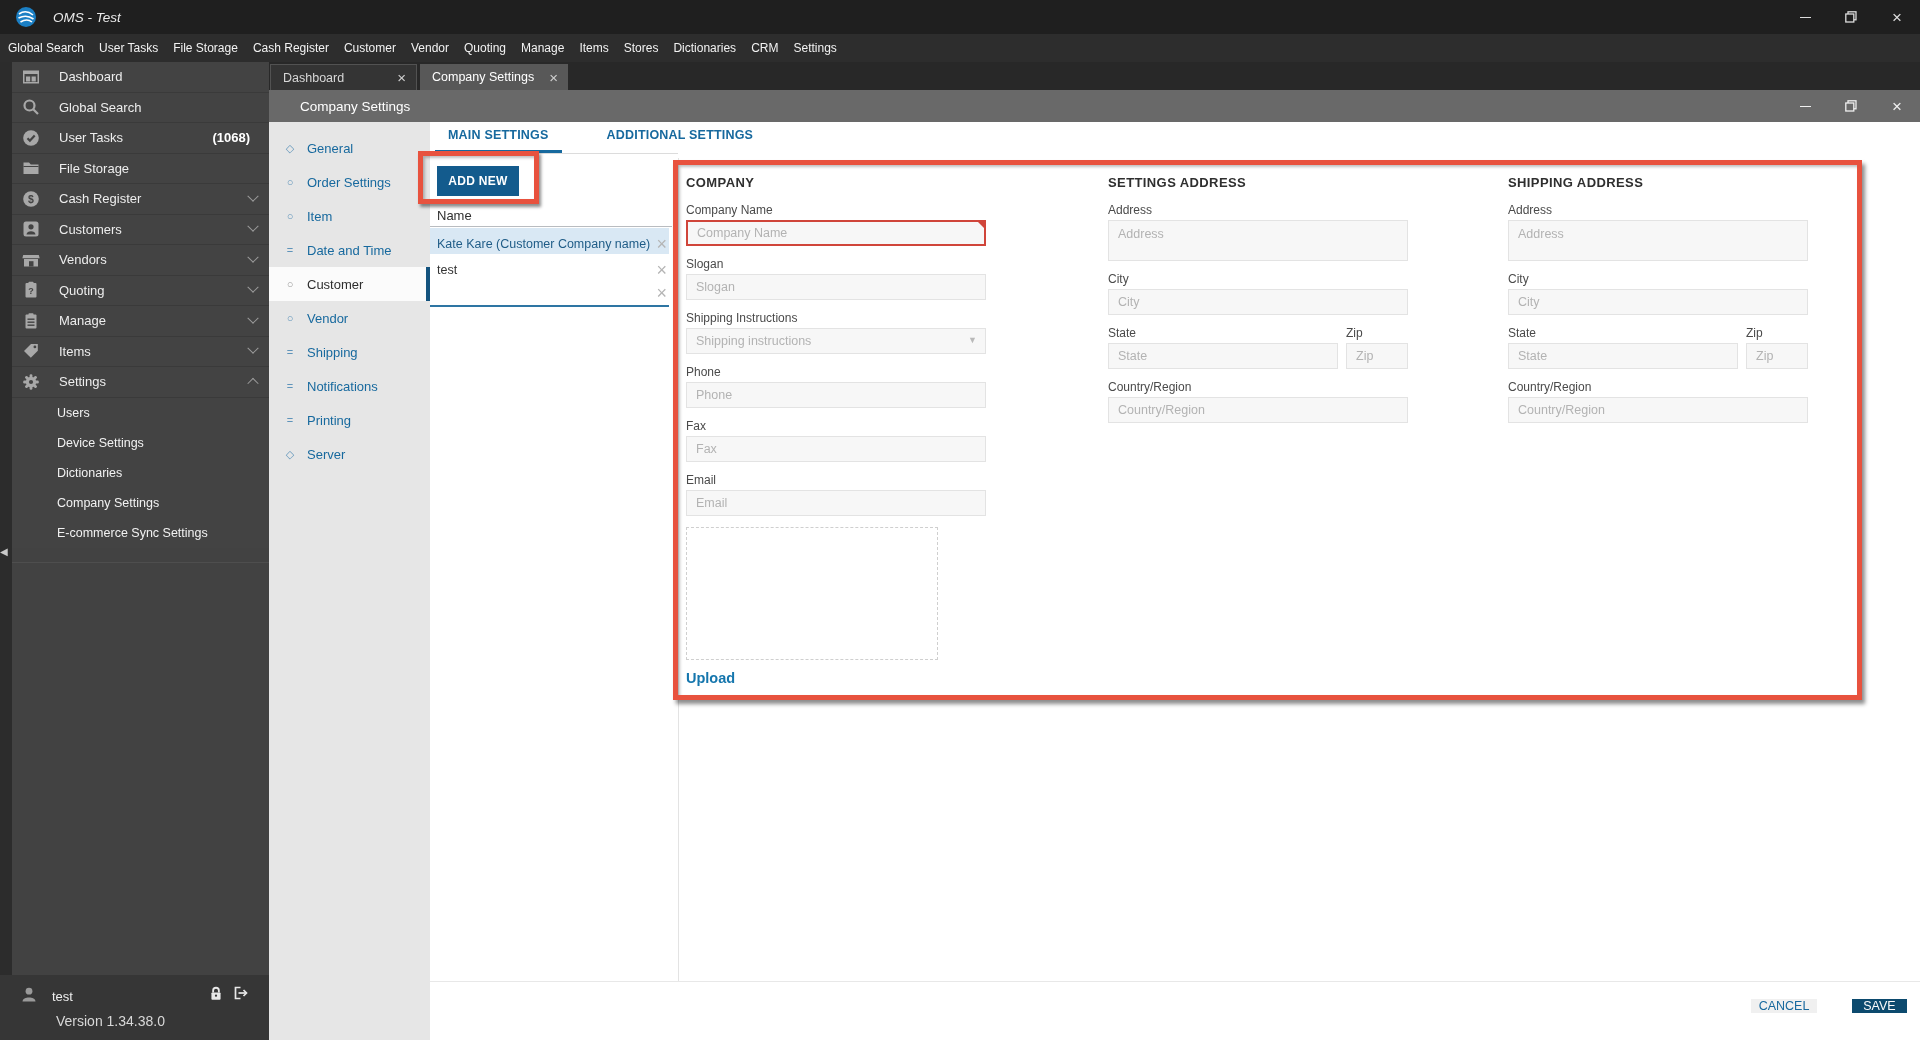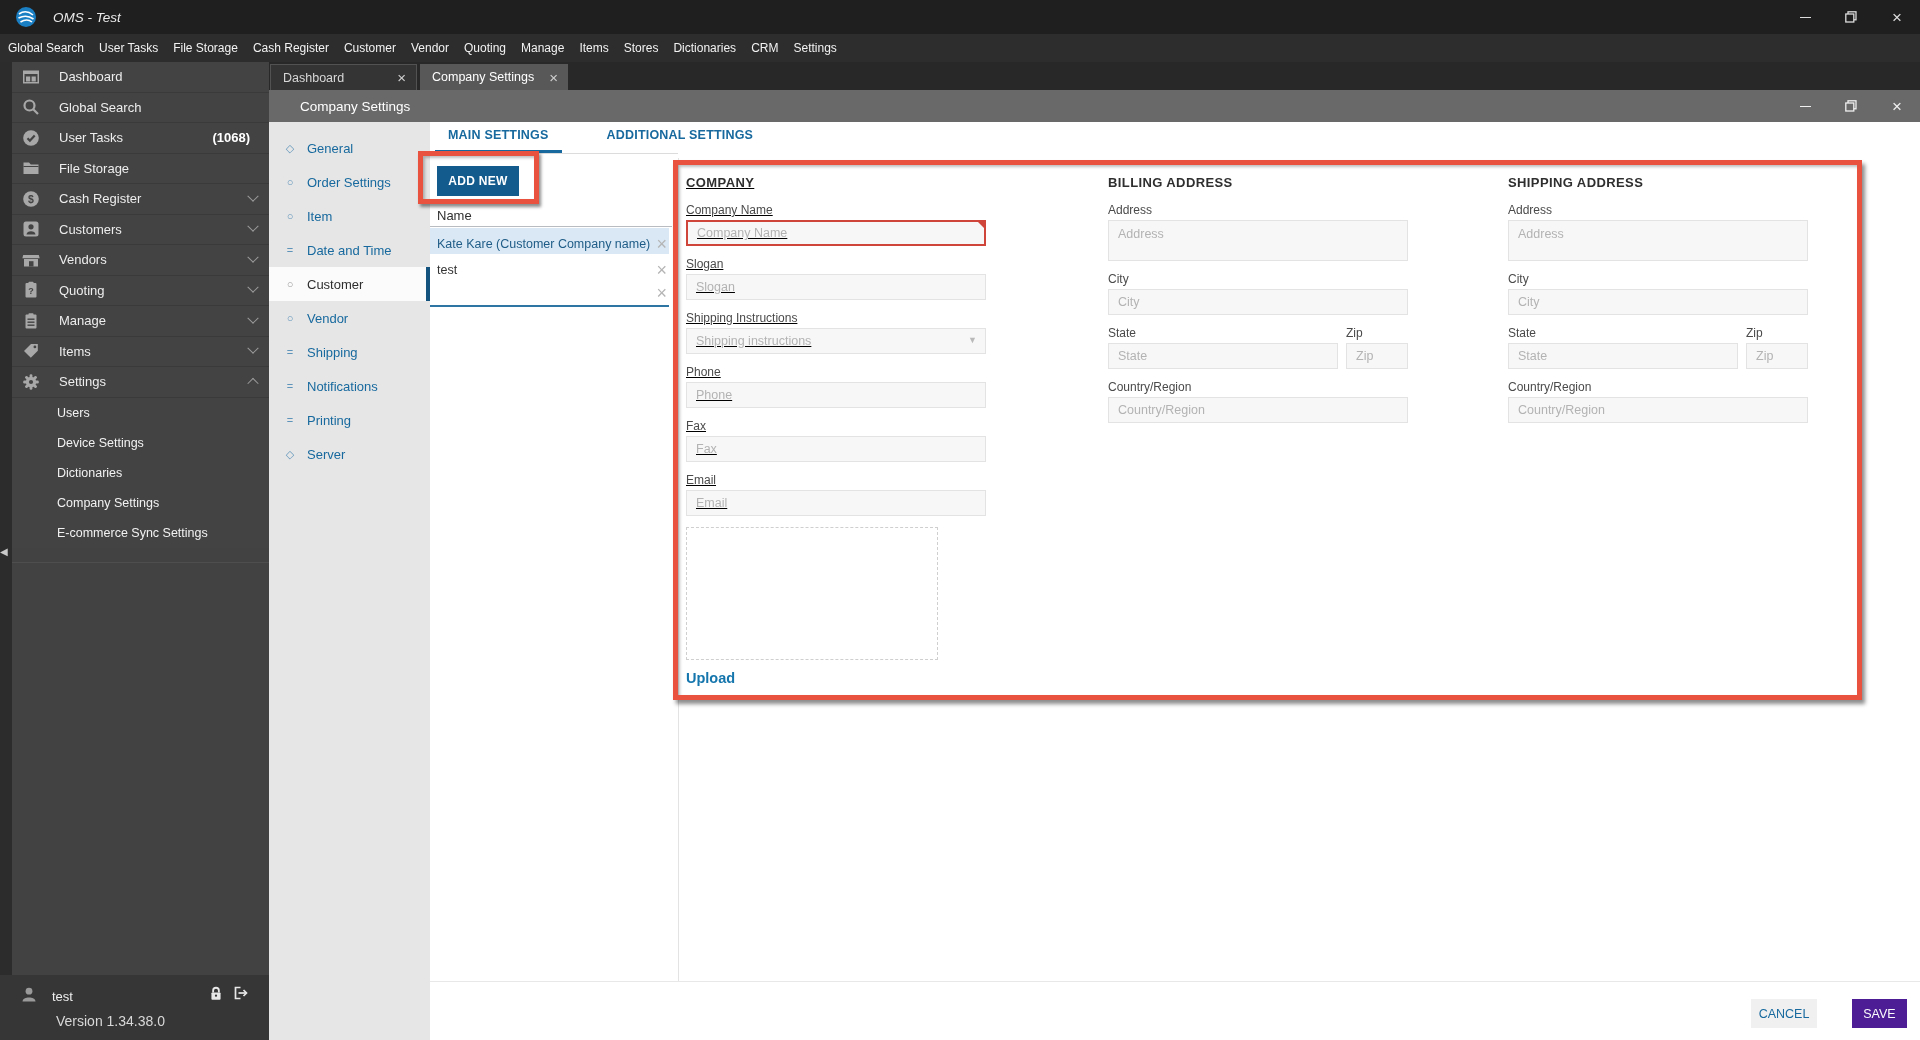--- a/index.html
+++ b/index.html
@@ -91,43 +91,43 @@
   .row-close { margin-left:auto; margin-right:2px; color:#b5b5b5; font-size:18px; line-height:20px; }
 
   .divider-v { position:absolute; left:409px; top:36px; width:1px; height:823px; background:#e3e3e3; }
 
   
   .form-annotation { position:absolute; left:404px; top:38px; width:1189px; height:540px;
     border:5px solid #e8523e; box-shadow:3px 4px 4px rgba(0,0,0,0.45), inset 2px 2px 3px rgba(0,0,0,0.25); }
 
   
   .form-col { position:absolute; top:46px; width:300px; }
-  .col-company { left:417px;text-decoration:underline; } .col-billing { left:839px; } .col-shipping { left:1239px; }
+  .col-company { left:417px; } .col-billing { left:839px; } .col-shipping { left:1239px; }
   .col-title { font-size:13px; font-weight:bold; color:#2f2f2f; letter-spacing:0.4px; margin:7px 0 13px; }
   .f-label { font-size:12px; color:#4a4a4a; margin-bottom:3px; }
   .f-input { display:block; width:100%; height:26px; background:#f7f7f7; border:1px solid #e3e3e3;
     margin-bottom:11px; font-size:12.5px; padding:0 9px; color:#333; font-family:inherit; outline:none; }
   .f-input::placeholder { color:#b3b3b3; }
   .f-area { height:41px; padding-top:6px; resize:none; }
   .f-error-wrap { position:relative; margin-bottom:11px; }
   .f-error-wrap .f-input { margin-bottom:0; border:2px solid #d0453a; }
   .err-corner { position:absolute; top:0; right:0; width:0; height:0;
     border-top:10px solid #d0453a; border-left:10px solid transparent; }
   .f-select-wrap { position:relative; }
   .dd-caret { position:absolute; right:9px; top:7px; font-size:9px; color:#b9b9b9; pointer-events:none; }
   .f-row { display:flex; gap:8px; }
   .f-state { width:230px; } .f-zip { width:62px; }
   .upload-box { width:252px; height:133px; border:1px dashed #cfcfcf; margin-top:6px; }
   .upload-link { display:inline-block; margin-top:10px; font-size:14.5px; font-weight:bold; color:#1576ad; }
 
   
   .footer-sep { position:absolute; left:161px; top:859px; right:0; height:1px; background:#e8e8e8; }
-  .btn { position:absolute; top:877px; height:29px; display:flex; align-items:center; justify-content:center; font-size:12.5px; }
+  .btn { position:absolute; top:877px; height:14px; display:flex; align-items:center; justify-content:center; font-size:12.5px; }
   .btn-cancel { left:1482px; width:66px; background:#f0f0f0; color:#17699e; }
-  .btn-save { left:1583px; width:55px; background:#4c1d95; color:#fbfbfb; }
+  .btn-save { left:1583px; width:55px; background:#0c4a6e; color:#fbfbfb; }
 </style>
 </head>
 <body>
 
 <div class="titlebar">
   <span class="app-icon">
     <svg width="22" height="22" viewBox="0 0 22 22">
       <circle cx="11" cy="11" r="10" fill="#1b7fc4"></circle>
       <path d="M4 8 q7 -5 14 1" stroke="#fff" stroke-width="1.6" fill="none"></path>
       <path d="M3.5 12 q8 -4 15 1" stroke="#fff" stroke-width="1.6" fill="none"></path>
@@ -444,21 +444,21 @@
       <input class="f-input" placeholder="Phone" style="">
       <div class="f-label">Fax</div>
       <input class="f-input" placeholder="Fax" style="">
       <div class="f-label">Email</div>
       <input class="f-input" placeholder="Email" style="">
       <div class="upload-box"></div>
       <span class="upload-link">Upload</span>
     </div>
 
     <div class="form-col col-billing">
-      <div class="col-title">BILLING ADDRESS</div>
+      <div class="col-title">SETTINGS ADDRESS</div>
       <div class="f-label">Address</div>
       <textarea class="f-input f-area" placeholder="Address" style=""></textarea>
       <div class="f-label">City</div>
       <input class="f-input" placeholder="City" style="">
       <div class="f-row">
         <div class="f-label f-state">State</div>
         <div class="f-label f-zip">Zip</div>
       </div>
       <div class="f-row">
         <input class="f-input f-state" placeholder="State" style="">

